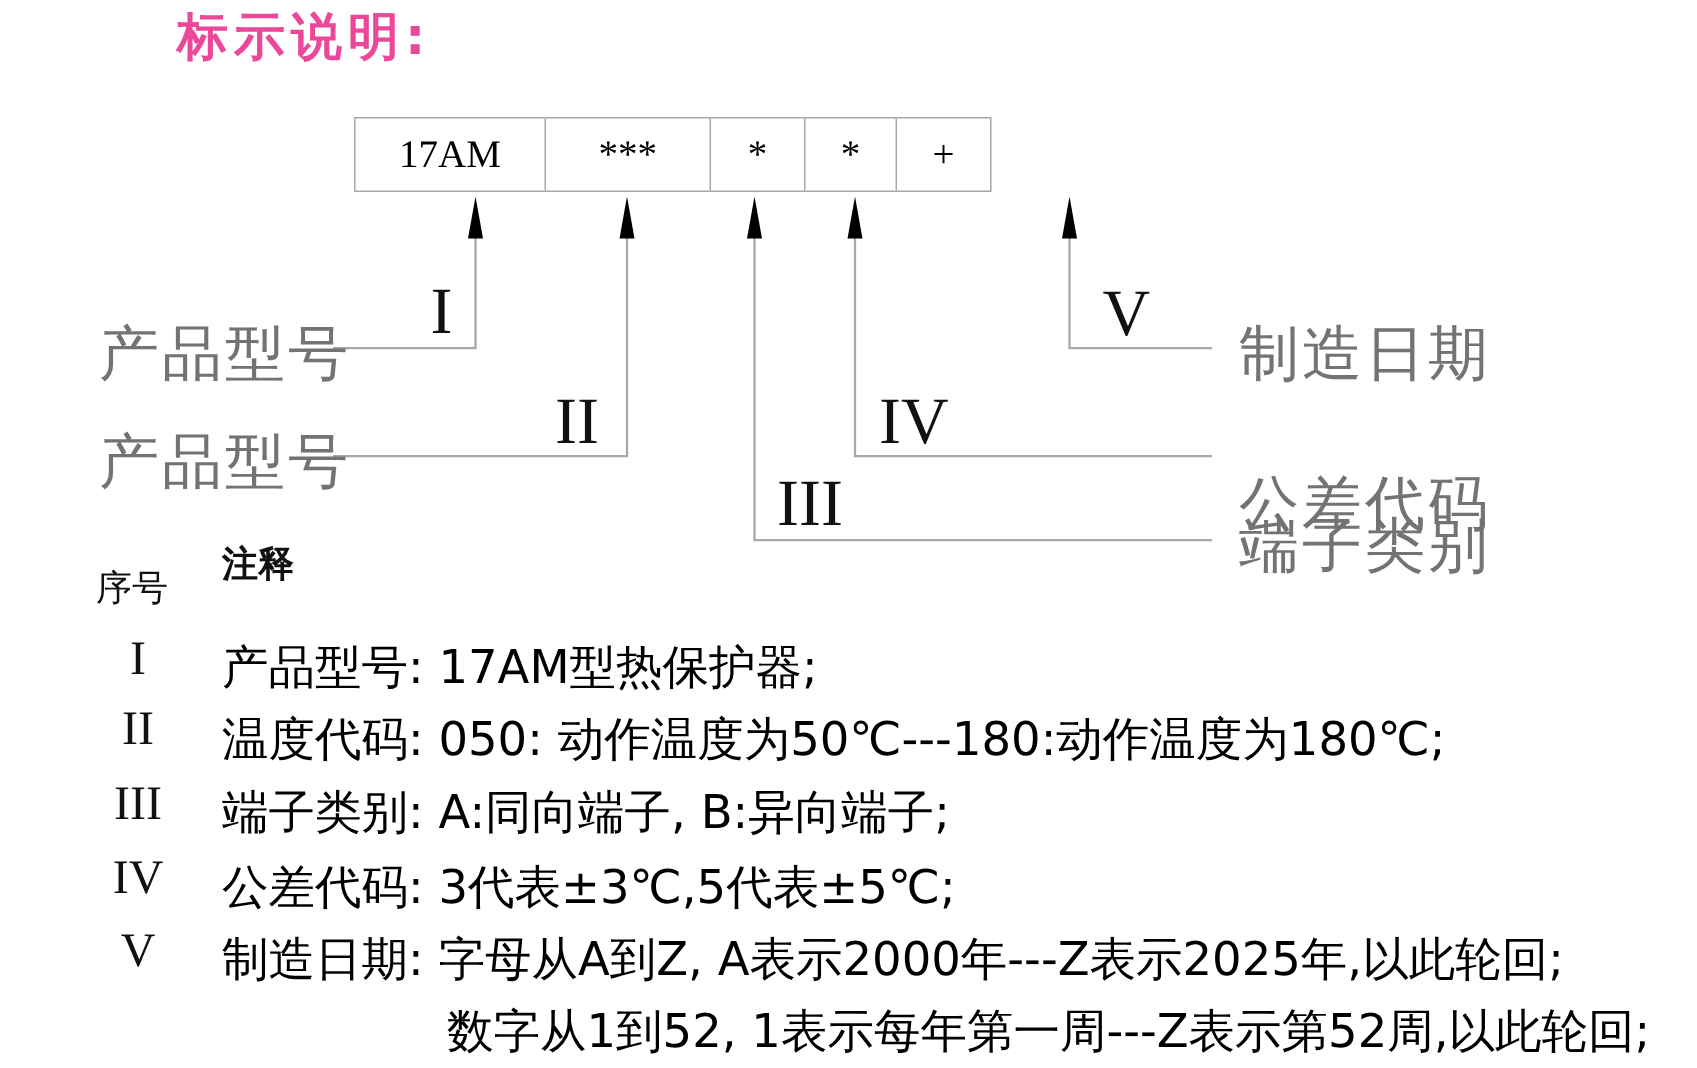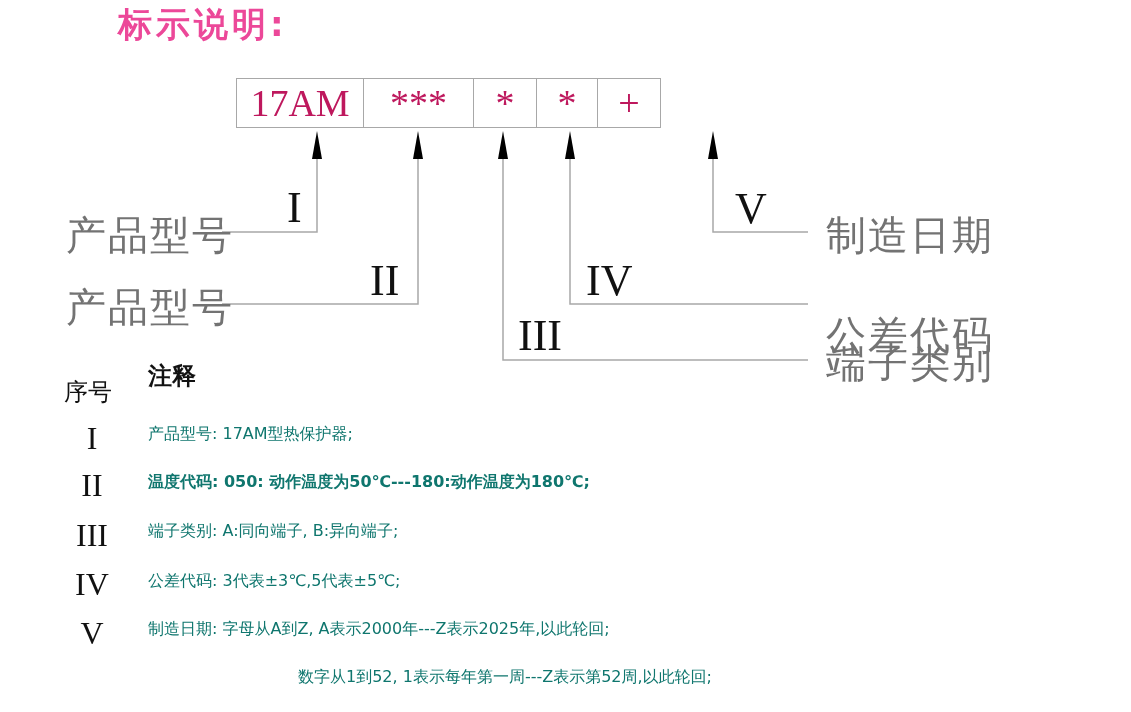--- a/index.html
+++ b/index.html
@@ -5,29 +5,29 @@
     html, body { margin: 0; padding: 0; background: #ffffff; }
     body { width: 1131px; height: 712px; position: relative; overflow: hidden;
            font-family: "DejaVu Serif", "Liberation Serif", serif; color: #111; }
     .abs { position: absolute; white-space: nowrap; }
     .title { left: 118px; top: 2px; font-size: 34px; font-weight: bold; color: #ec4899;
              font-family: "DejaVu Sans", "Liberation Sans", sans-serif; letter-spacing: 4px; }
     .code-box { position: absolute; left: 236px; top: 78px; height: 50px; display: flex;
                 border: 1px solid #a8a8a8; box-sizing: border-box; }
     .cell { border-right: 1px solid #a8a8a8; box-sizing: border-box; height: 100%;
             display: flex; align-items: center; justify-content: center;
-            font-family: "Liberation Serif", "DejaVu Serif", serif; font-size: 38px; color: #be185d; }
+            font-family: "Liberation Serif", "DejaVu Serif", serif; font-size: 26px; color: #000000; }
     .cell:last-child { border-right: none; }
     svg.lines { position: absolute; left: 0; top: 0; }
     .roman { font-family: "Liberation Serif", "DejaVu Serif", serif; font-size: 44px; color: #111; }
     .label-big { font-family: Liberation Mono, monospace; font-size: 40px; color: #737373; letter-spacing: 2px; }
     .hdr { font-family: "DejaVu Sans", "Liberation Sans", sans-serif; font-size: 24px; color: #111; }
     .note-roman { font-family: "Liberation Serif", "DejaVu Serif", serif; font-size: 32px; color: #111;
                   width: 60px; text-align: center; }
-    .note-text { font-family: "DejaVu Sans", "Liberation Sans", sans-serif; font-size: 16px; color: #0f766e; }
+    .note-text { font-family: "DejaVu Sans", "Liberation Sans", sans-serif; font-size: 31px; color: #000000; }
   </style>
 </head>
 <body>
 
 <div class="abs title">标示说明:</div>
 
 <div class="code-box">
   <div class="cell" style="width:127px">17AM</div>
   <div class="cell" style="width:110px">***</div>
   <div class="cell" style="width:63px">*</div>
@@ -72,21 +72,21 @@
 <div class="abs roman" style="left:518px; top:310px;">III</div>
 <div class="abs label-big" style="left:826px; top:336px;">端子类别</div>
 
 <div class="abs hdr" style="left:64px; top:376px;text-align:right;">序号</div>
 <div class="abs hdr" style="left:148px; top:360px;font-weight:bold;">注释</div>
 
 <div class="abs note-roman" style="left:62px; top:420px;">I</div>
 <div class="abs note-text" style="left:148px; top:424px;">产品型号: 17AM型热保护器;</div>
 
 <div class="abs note-roman" style="left:62px; top:467px;">II</div>
-<div class="abs note-text" style="left:148px; top:472px;font-weight:bold;">温度代码: 050: 动作温度为50℃---180:动作温度为180℃;</div>
+<div class="abs note-text" style="left:148px; top:472px;">温度代码: 050: 动作温度为50℃---180:动作温度为180℃;</div>
 
 <div class="abs note-roman" style="left:62px; top:517px;">III</div>
 <div class="abs note-text" style="left:148px; top:521px;">端子类别: A:同向端子, B:异向端子;</div>
 
 <div class="abs note-roman" style="left:62px; top:566px;">IV</div>
 <div class="abs note-text" style="left:148px; top:571px;">公差代码: 3代表±3℃,5代表±5℃;</div>
 
 <div class="abs note-roman" style="left:62px; top:615px;">V</div>
 <div class="abs note-text" style="left:148px; top:619px;">制造日期: 字母从A到Z, A表示2000年---Z表示2025年,以此轮回;</div>
 

